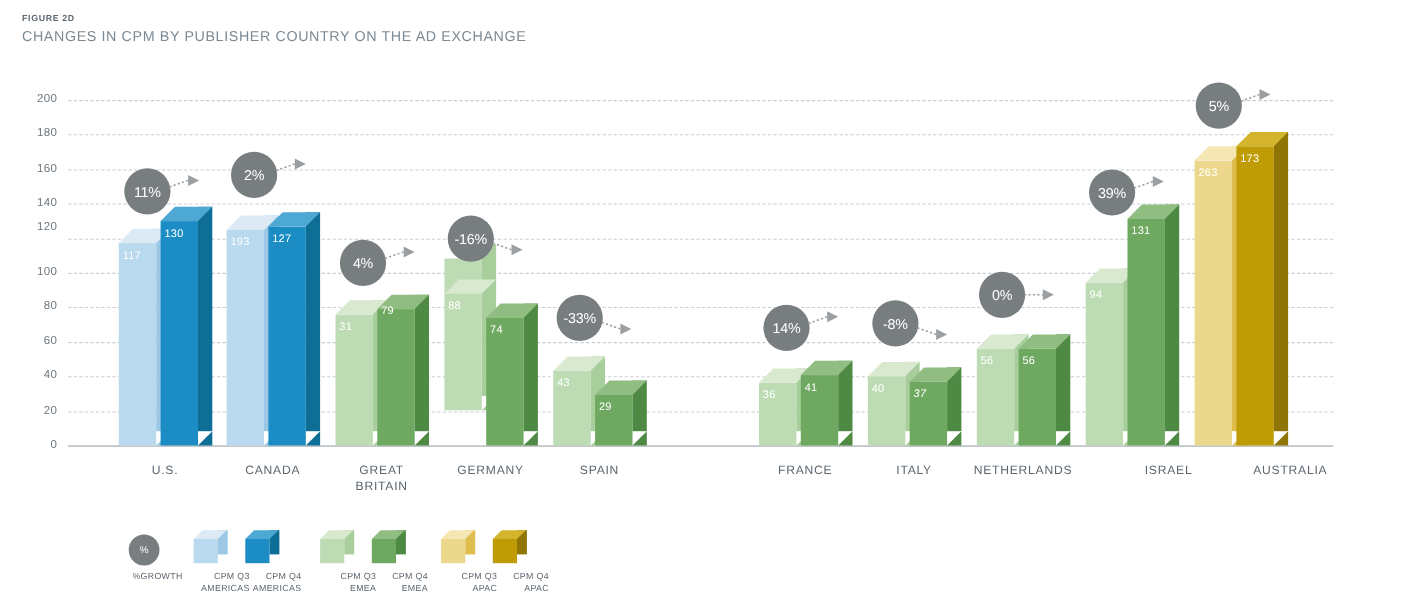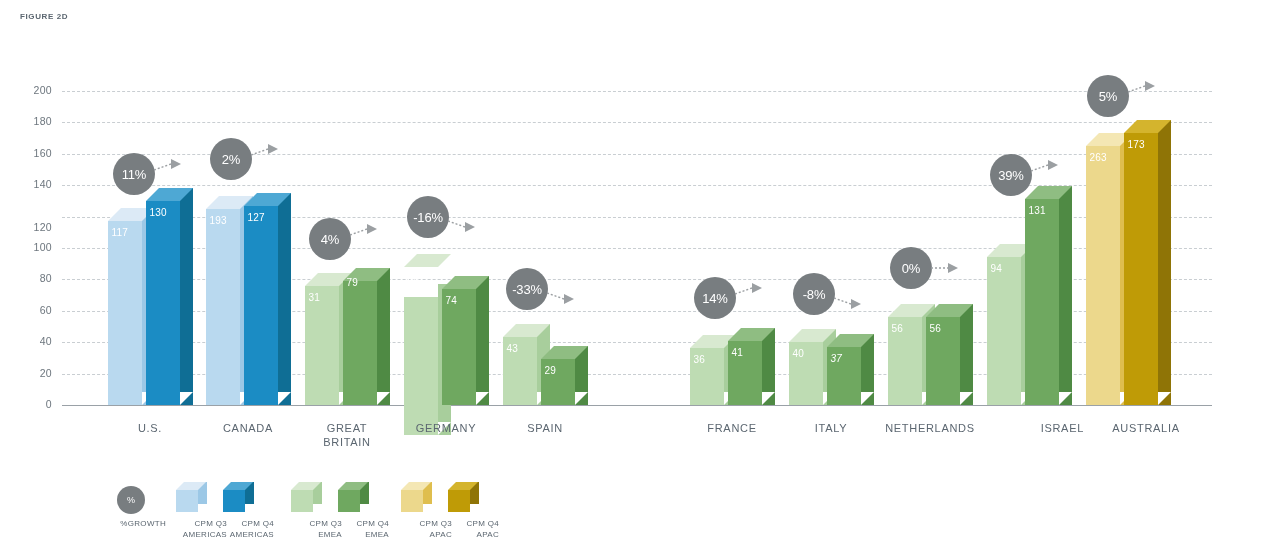--- a/index.html
+++ b/index.html
@@ -67,20 +67,21 @@
     display:flex;align-items:center;justify-content:center;
   }
   .leg-cap{position:absolute;width:70px;text-align:right;font-size:8px;
     color:#5b6670;letter-spacing:.3px;line-height:11px;}
 </style>
 </head>
 <body>
 
 <div id="header">
   <div id="fig-label">FIGURE 2D</div>
+  <div id="fig-title">CHANGES IN CPM BY PUBLISHER COUNTRY ON THE AD EXCHANGE</div>
 </div>
 
 <div id="plot">
   <div id="grid-layer">
       <div class="gridline axis0" style="top: 405px; left: 62px; width: 1150px;"></div>
       <div class="gridline" style="top: 373.6px; left: 62px; width: 1150px;"></div>
       <div class="gridline" style="top: 342.2px; left: 62px; width: 1150px;"></div>
       <div class="gridline" style="top: 310.8px; left: 62px; width: 1150px;"></div>
       <div class="gridline" style="top: 279.4px; left: 62px; width: 1150px;"></div>
       <div class="gridline" style="top: 248px; left: 62px; width: 1150px;"></div>
@@ -90,21 +91,21 @@
       <div class="gridline" style="top: 122.4px; left: 62px; width: 1150px;"></div>
       <div class="gridline" style="top: 91px; left: 62px; width: 1150px;"></div>
     </div>
   <div id="ticks-layer">
       <div class="ytick-wrap" style="top: 398px;">0</div>
       <div class="ytick-wrap" style="top: 366.6px;">20</div>
       <div class="ytick-wrap" style="top: 335.2px;">40</div>
       <div class="ytick-wrap" style="top: 303.8px;">60</div>
       <div class="ytick-wrap" style="top: 272.4px;">80</div>
       <div class="ytick-wrap" style="top: 241px;">100</div>
-      <div class="ytick-wrap" style="top: 221px;">120</div>
+      <div class="ytick-wrap" style="top: 200px;">120</div>
       <div class="ytick-wrap" style="top: 178.2px;">140</div>
       <div class="ytick-wrap" style="top: 146.8px;">160</div>
       <div class="ytick-wrap" style="top: 115.4px;">180</div>
       <div class="ytick-wrap" style="top: 84px;">200</div>
     </div>
   <div id="bars-layer">
       <div class="bar" style="left: 107.5px; top: 208.31px; width: 47px; height: 196.69px;">
         <div class="front" style="width: 34px; height: 183.69px; background: rgb(185, 217, 239);"></div>
         <div class="side" style="left: 34px; height: 183.69px; width: 13px; background: rgb(156, 200, 230); bottom: 13px;"></div>
         <div style="position: absolute; left: 34px; bottom: 0px; width: 0px; height: 0px; border-left: 13px solid transparent; border-bottom: 13px solid rgb(156, 200, 230);"></div>
@@ -139,21 +140,21 @@
         <div style="position: absolute; left: 0px; top: 0px; width: 34px; height: 13px; background: rgb(216, 233, 208); transform: skewX(-45deg); transform-origin: left bottom;"></div>
         <div class="val" style="top: 19px;">31</div>
       </div>
       <div class="bar" style="left: 342.5px; top: 267.97px; width: 47px; height: 137.03px;">
         <div class="front" style="width: 34px; height: 124.03px; background: rgb(111, 168, 96);"></div>
         <div class="side" style="left: 34px; height: 124.03px; width: 13px; background: rgb(79, 138, 68); bottom: 13px;"></div>
         <div style="position: absolute; left: 34px; bottom: 0px; width: 0px; height: 0px; border-left: 13px solid transparent; border-bottom: 13px solid rgb(79, 138, 68);"></div>
         <div style="position: absolute; left: 0px; top: 0px; width: 34px; height: 13px; background: rgb(143, 189, 130); transform: skewX(-45deg); transform-origin: left bottom;"></div>
         <div class="val" style="top: 9px;">79</div>
       </div>
-      <div class="bar" style="left: 403.5px; top: 253.84px; width: 47px; height: 181px;">
+      <div class="bar" style="left: 403.5px; top: 253.84px; width: 47px; height: 119px;">
         <div class="front" style="width: 34px; height: 138.16px; background: rgb(190, 220, 179);"></div>
         <div class="side" style="left: 34px; height: 138.16px; width: 13px; background: rgb(168, 206, 156); bottom: 13px;"></div>
         <div style="position: absolute; left: 34px; bottom: 0px; width: 0px; height: 0px; border-left: 13px solid transparent; border-bottom: 13px solid rgb(168, 206, 156);"></div>
         <div style="position: absolute; left: 0px; top: 0px; width: 34px; height: 13px; background: rgb(216, 233, 208); transform: skewX(-45deg); transform-origin: left bottom;"></div>
         <div class="val" style="top: 19px;">88</div>
       </div>
       <div class="bar" style="left: 441.5px; top: 275.82px; width: 47px; height: 129.18px;">
         <div class="front" style="width: 34px; height: 116.18px; background: rgb(111, 168, 96);"></div>
         <div class="side" style="left: 34px; height: 116.18px; width: 13px; background: rgb(79, 138, 68); bottom: 13px;"></div>
         <div style="position: absolute; left: 34px; bottom: 0px; width: 0px; height: 0px; border-left: 13px solid transparent; border-bottom: 13px solid rgb(79, 138, 68);"></div>
@@ -320,21 +321,21 @@
   <div id="xlabels-layer">
       <div class="xlabel" style="left: 95px; top: 421px; width: 110px;"><span>U.S.</span></div>
       <div class="xlabel" style="left: 193px; top: 421px; width: 110px;"><span>CANADA</span></div>
       <div class="xlabel" style="left: 292px; top: 421px; width: 110px;"><span>GREAT</span><br><span>BRITAIN</span></div>
       <div class="xlabel" style="left: 391px; top: 421px; width: 110px;"><span>GERMANY</span></div>
       <div class="xlabel" style="left: 490px; top: 421px; width: 110px;"><span>SPAIN</span></div>
       <div class="xlabel" style="left: 677px; top: 421px; width: 110px;"><span>FRANCE</span></div>
       <div class="xlabel" style="left: 776px; top: 421px; width: 110px;"><span>ITALY</span></div>
       <div class="xlabel" style="left: 875px; top: 421px; width: 110px;"><span>NETHERLANDS</span></div>
       <div class="xlabel" style="left: 974px; top: 421px; width: 110px; text-align: right;"><span>ISRAEL</span></div>
-      <div class="xlabel" style="left: 1091px; top: 421px; width: 110px;"><span>AUSTRALIA</span></div>
+      <div class="xlabel" style="left: 1118px; top: 421px; width: 110px;"><span>AUSTRALIA</span></div>
     </div>
 </div>
 
 <div id="legend">
     <div class="leg-circle" style="left: 117px; top: 8px; background: rgb(120, 125, 128);">%</div>
     <div class="leg-cap" style="left: 96px; top: 40px;">%GROWTH</div>
     <div class="leg-cube" style="left: 176px; top: 4px; width: 32px; height: 30px;">
       <div style="position: absolute; left: 0px; top: 8px; width: 22px; height: 22px; background: rgb(185, 217, 239);"></div>
       <div style="position: absolute; left: 22px; top: 0px; width: 9px; height: 22px; background: rgb(156, 200, 230);"></div>
       <div style="position: absolute; left: 0px; top: 0px; width: 22px; height: 8px; background: rgb(220, 234, 246); transform: skewX(-45deg); transform-origin: left bottom;"></div>

